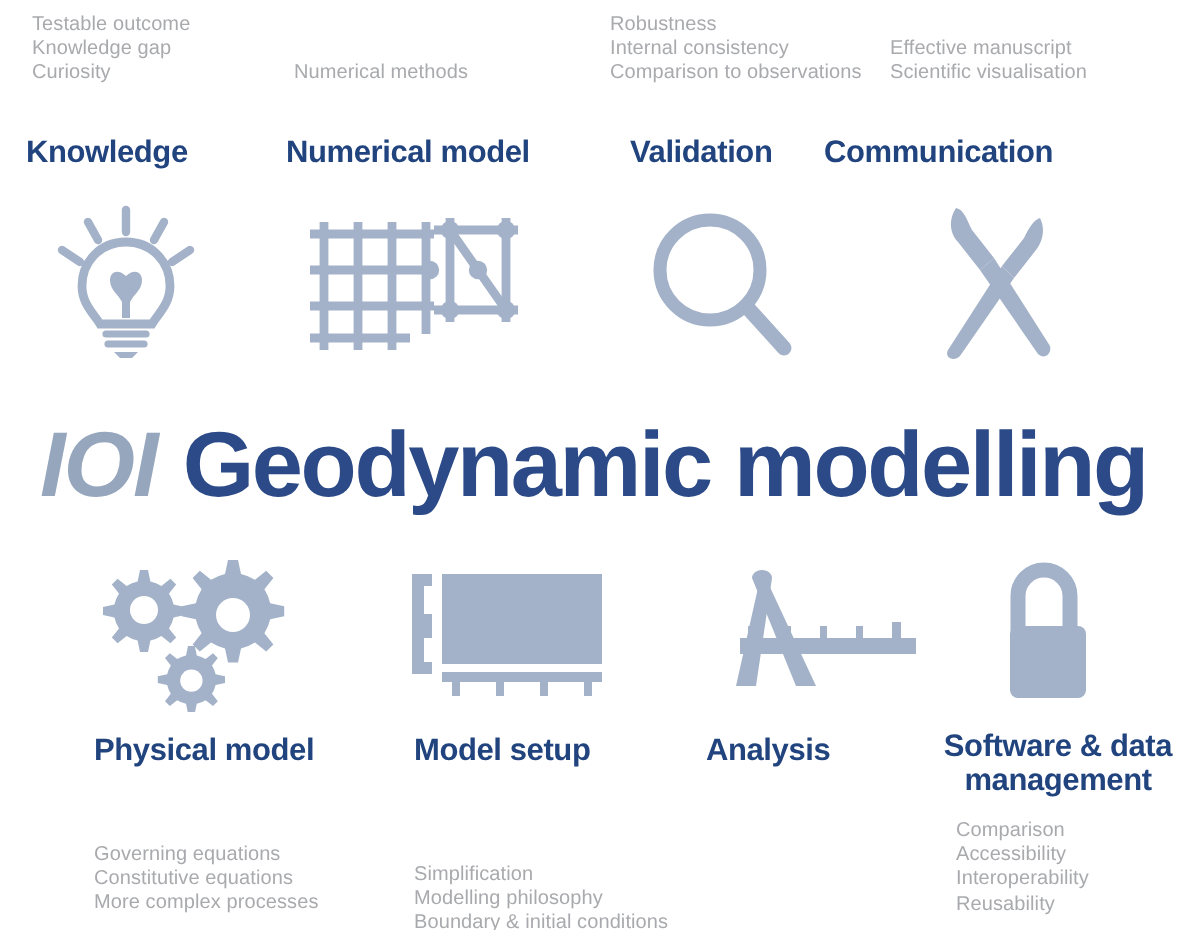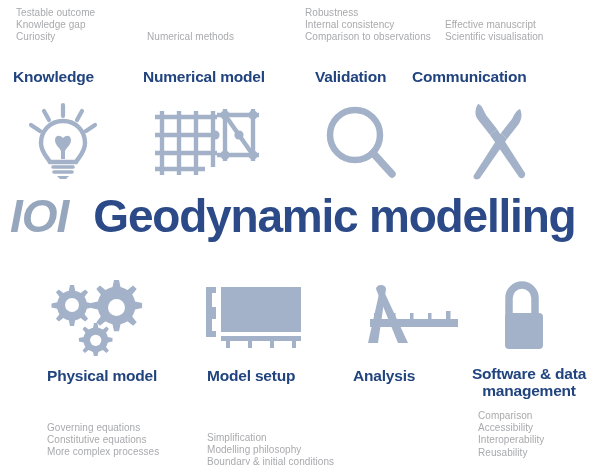--- a/index.html
+++ b/index.html
@@ -52,41 +52,41 @@
   .icon svg { display: block; }
 
   
   .title-row {
     position: absolute;
     left: 0;
     top: 193px;
     width: 600px;
     height: 62px;
     display: flex;
-    align-items: flex-start;
+    align-items: flex-end;
     justify-content: flex-start;
-    padding-left: 10px;
+    padding-left: 20px;
     box-sizing: border-box;
   }
   .logo-ioi {
     color: #96a6bd;
     font-size: 46px;
     font-weight: bold;
     font-style: italic;
     letter-spacing: -1px;
     line-height: 1;
     font-family: "Liberation Sans", sans-serif;
   }
   .title-main {
     color: #2b4a87;
     font-size: 46px;
     font-weight: bold;
     letter-spacing: -1.2px;
     line-height: 1;
-    margin-left: 25px;
+    margin-left: 13px;
     font-family: "Liberation Sans", sans-serif;
   }
 </style>
 </head>
 <body>
 
 <div class="canvas">
 
   <div class="bullets" style="left:16px; top:7px;">
     <div>Testable outcome</div>

